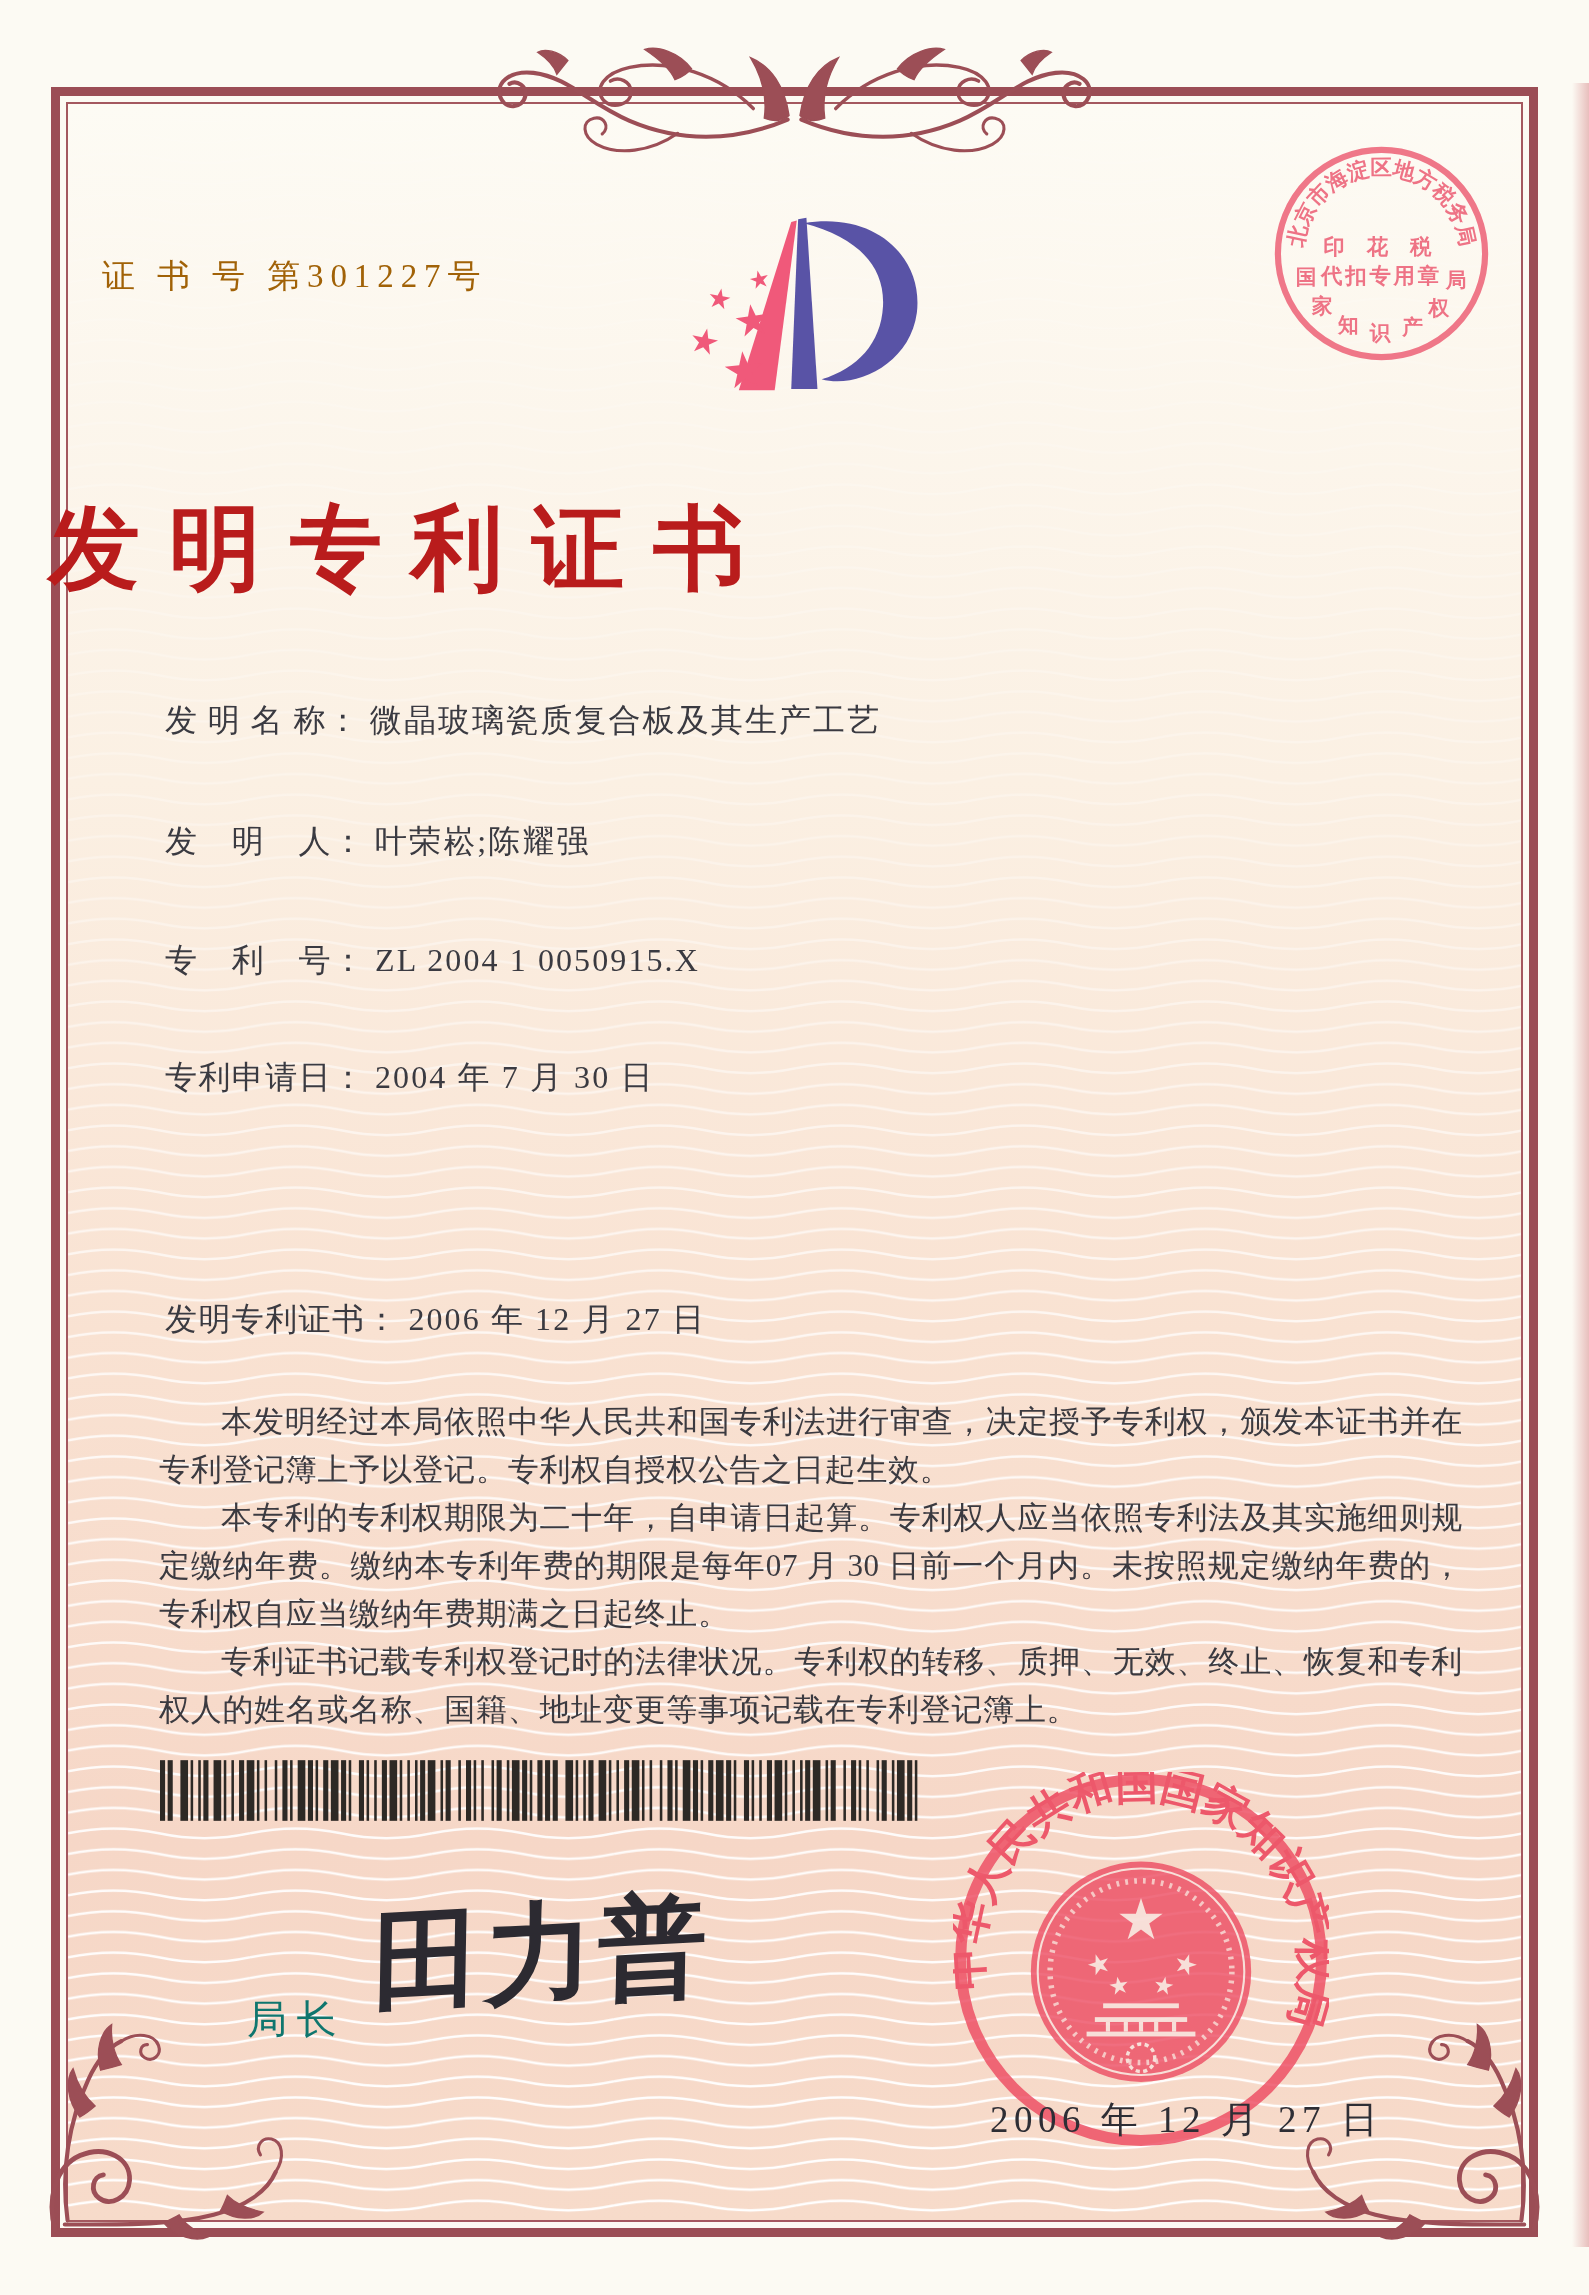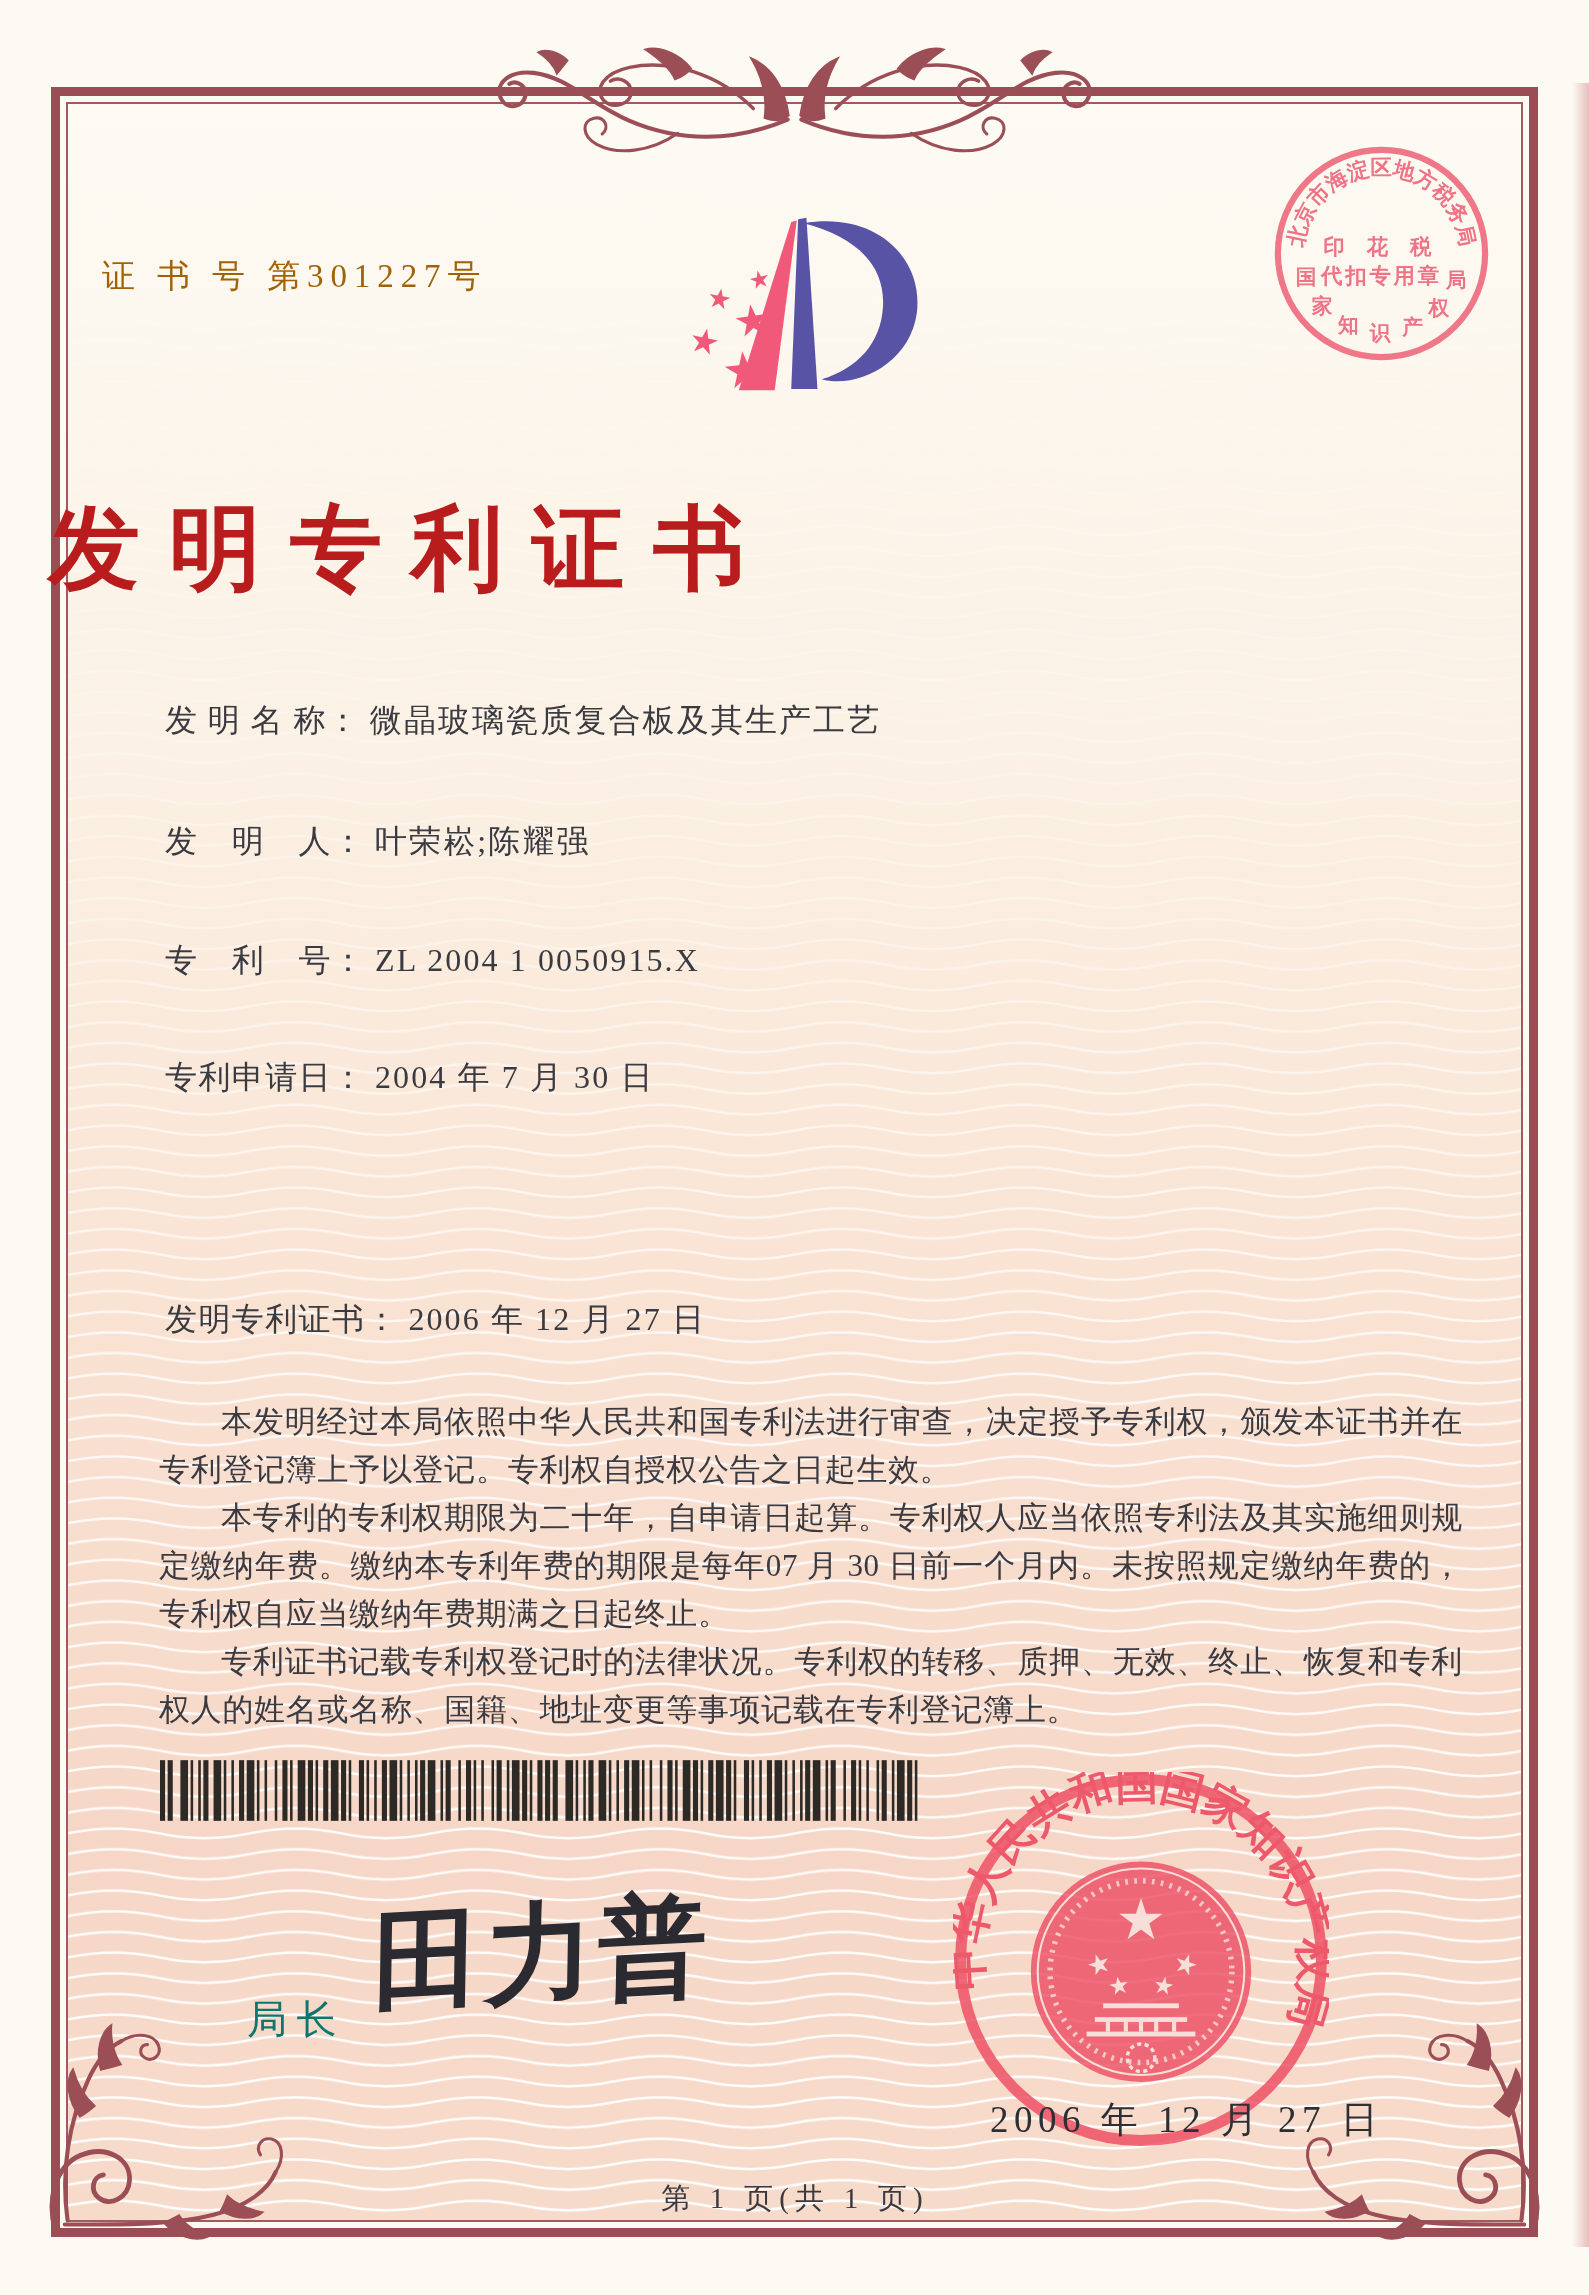--- a/index.html
+++ b/index.html
@@ -304,16 +304,15 @@
           <rect x="292" y="363" width="6" height="14"></rect>
         <rect x="318" y="363" width="6" height="14"></rect>
       </g>
       <rect x="194" y="377" width="158" height="7" fill="#f8e0da"></rect>
       <circle cx="273" cy="415" r="20" fill="none" stroke="#f8e0da" stroke-width="5" stroke-dasharray="6 5"></circle>
     </g>
   </svg>
 
   <div class="issue-date">2006 年 12 月 27 日</div>
 
-  <div class="footer">第 1 页(共 1 页)</div>
 
 </div>
 
 
 </body></html>

